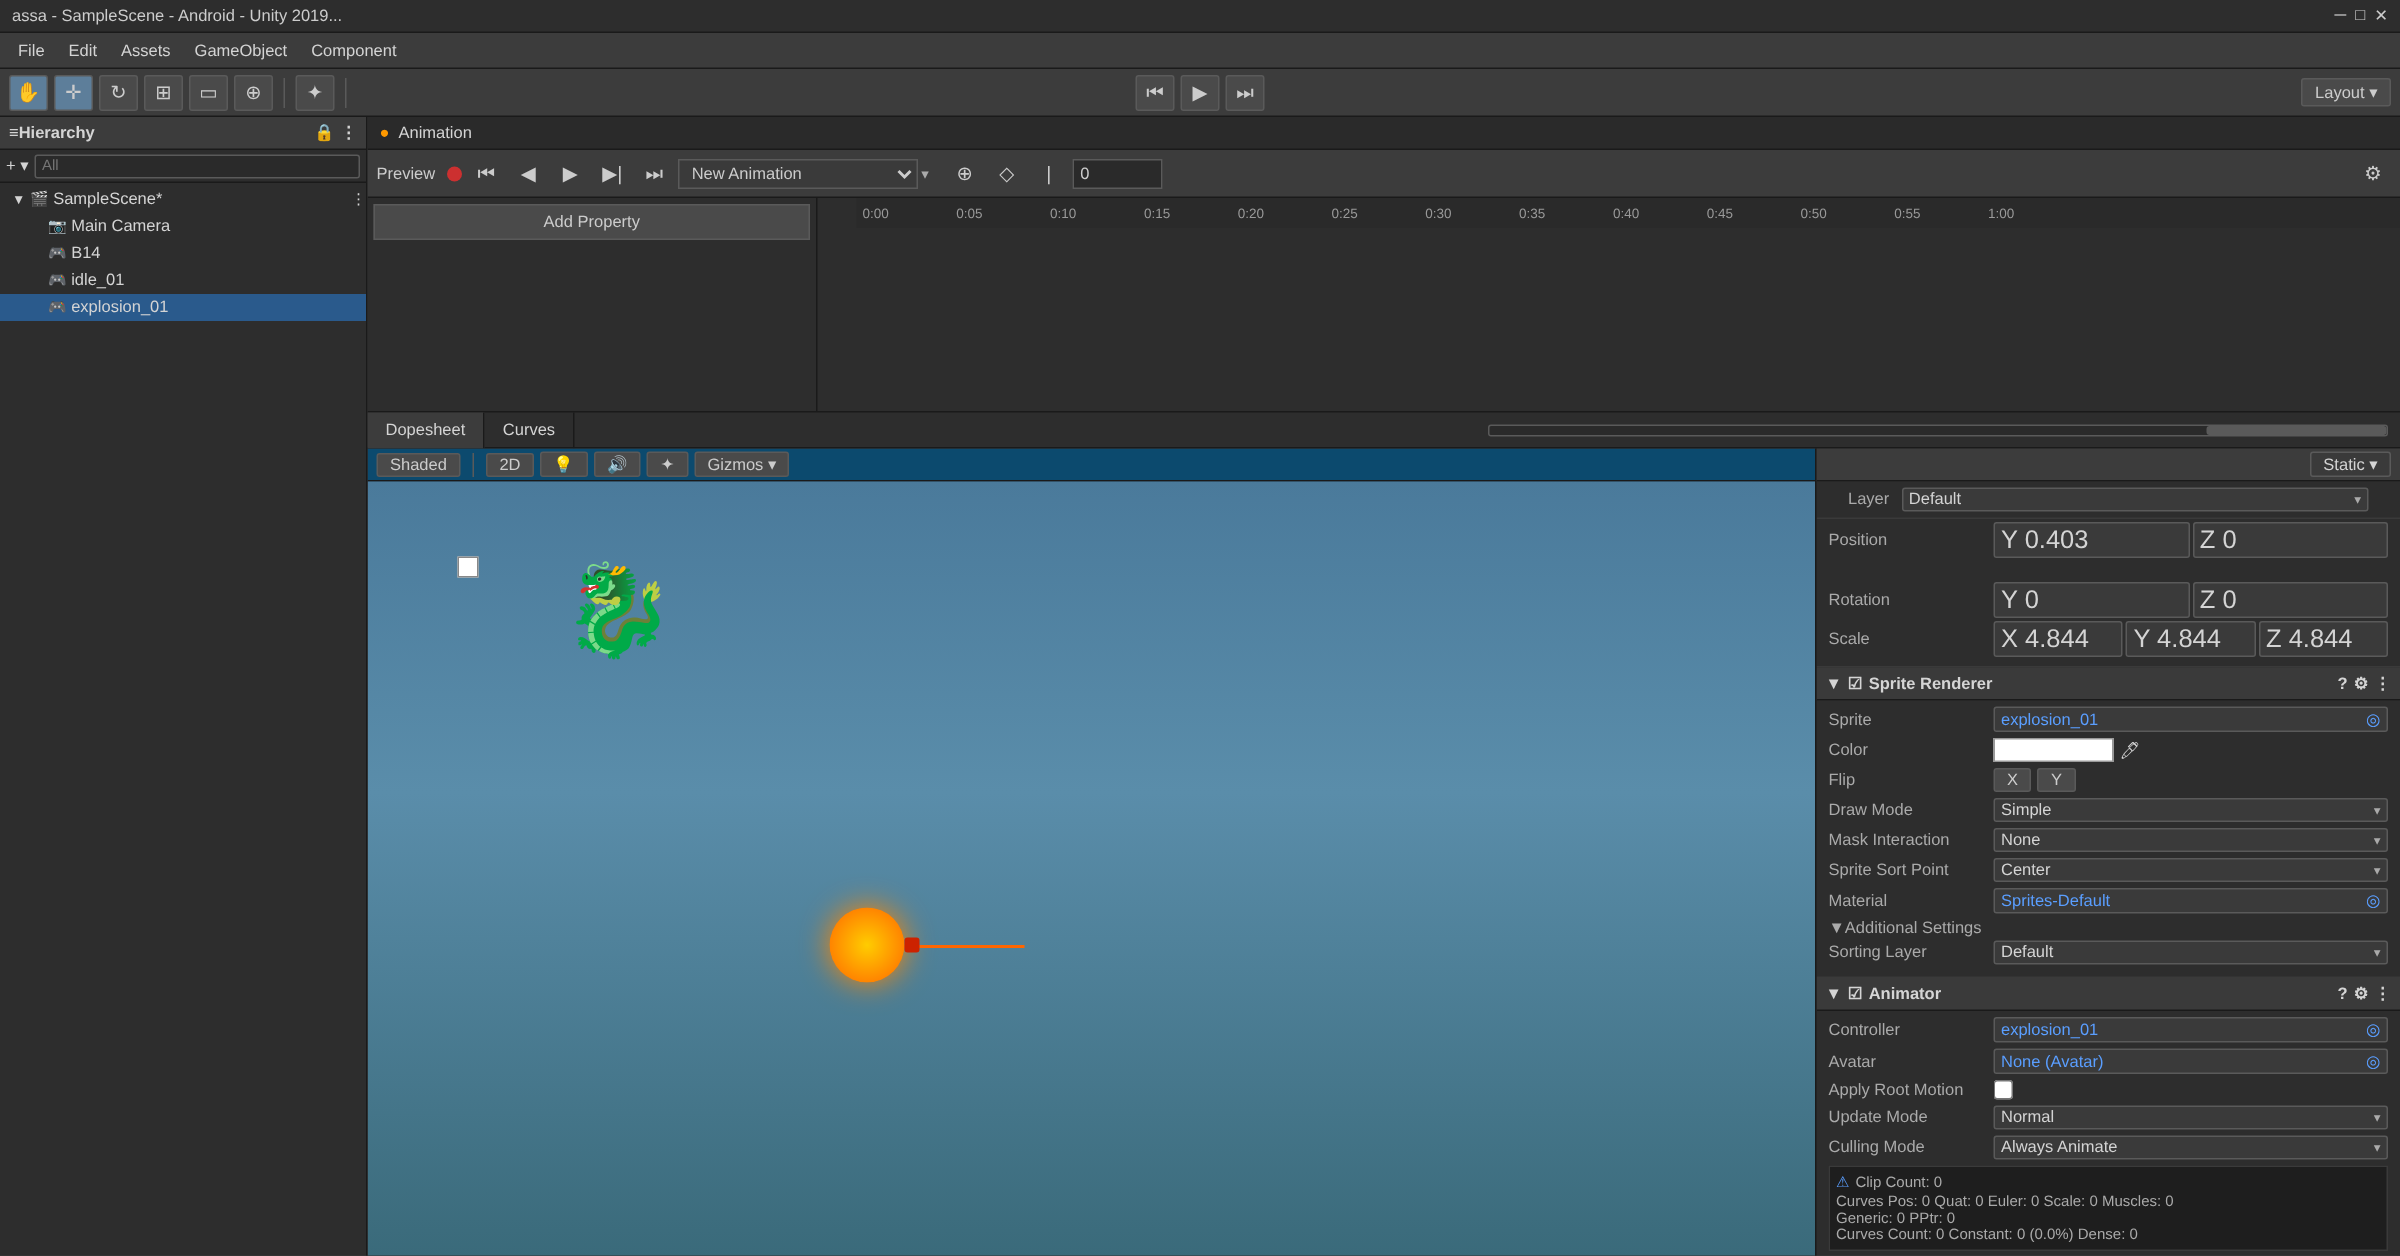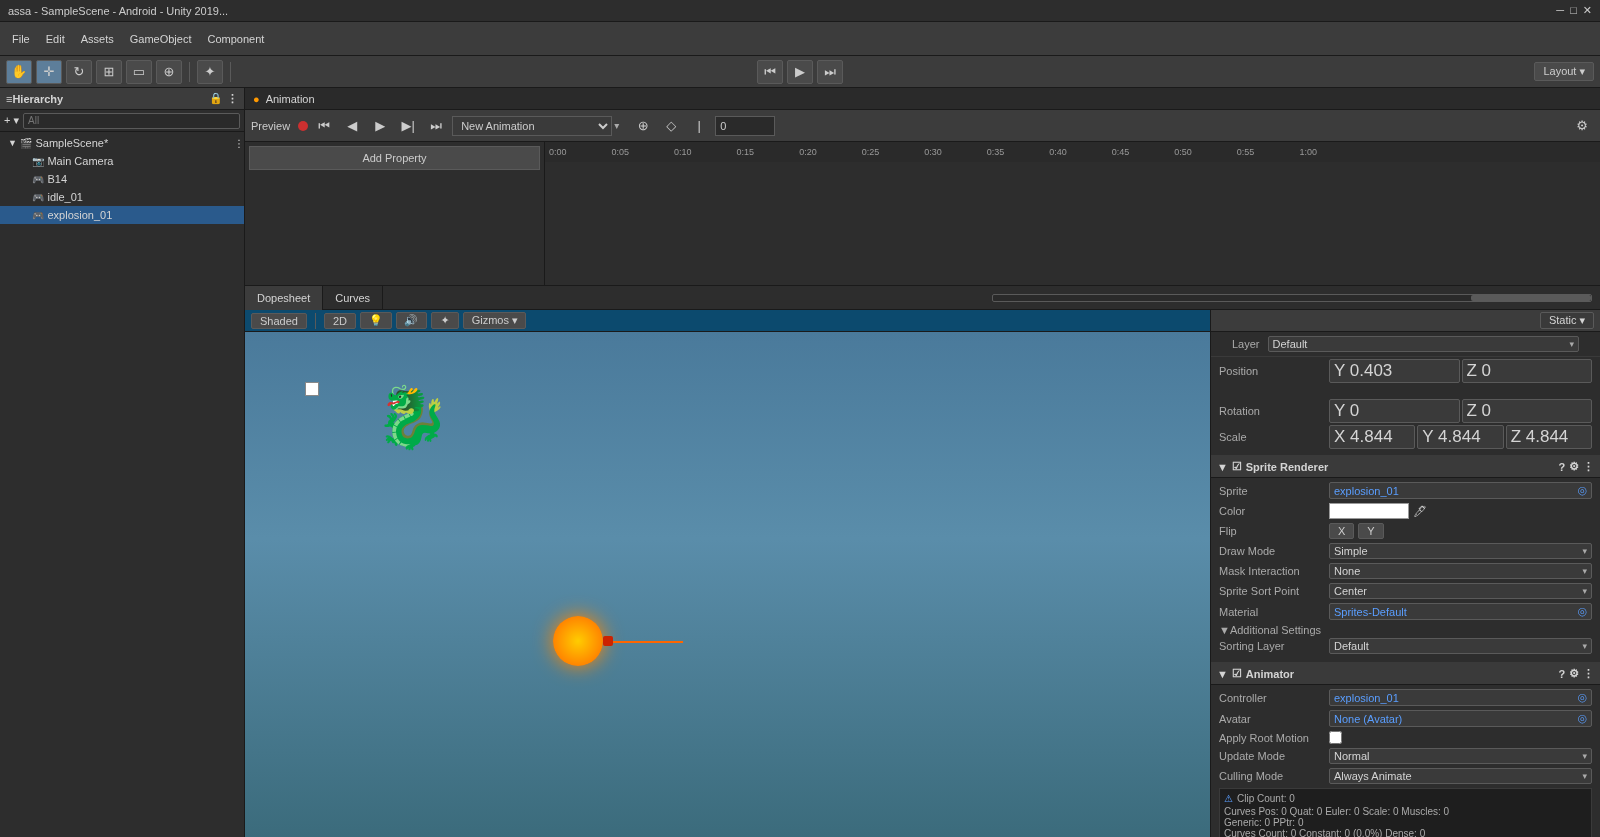--- a/index.html
+++ b/index.html
@@ -5,21 +5,21 @@
     * { box-sizing: border-box; margin: 0; padding: 0; }
     body { font-family: 'Segoe UI', Arial, sans-serif; font-size: 11px; background: #3c3c3c; color: #d4d4d4; overflow: hidden; width: 1600px; height: 837px; }
 
     
     .title-bar { height: 22px; background: #2d2d2d; display: flex; align-items: center; padding: 0 8px; font-size: 11px; color: #ccc; border-bottom: 1px solid #1a1a1a; }
     .title-bar-title { flex: 1; }
     .title-bar-controls { display: flex; gap: 6px; }
     .title-bar-controls span { cursor: pointer; }
 
     
-    .menu-bar { height: 34px; background: #3c3c3c; display: flex; align-items: center; padding: 0 4px; border-bottom: 1px solid #1a1a1a; }
+    .menu-bar { height: 24px; background: #3c3c3c; display: flex; align-items: center; padding: 0 4px; border-bottom: 1px solid #1a1a1a; }
     .menu-item { padding: 2px 8px; cursor: pointer; font-size: 11px; }
 
     
     .toolbar { height: 32px; background: #3c3c3c; display: flex; align-items: center; padding: 0 6px; gap: 4px; border-bottom: 1px solid #1a1a1a; }
     .toolbar-btn { width: 26px; height: 24px; background: #4a4a4a; border: 1px solid #5a5a5a; border-radius: 2px; cursor: pointer; display: flex; align-items: center; justify-content: center; font-size: 13px; color: #ccc; }
     .toolbar-btn.active { background: #5d7e9a; }
     .toolbar-sep { width: 1px; height: 20px; background: #5a5a5a; margin: 0 3px; }
     .layout-btn { margin-left: auto; padding: 2px 8px; background: #4a4a4a; border: 1px solid #5a5a5a; border-radius: 2px; cursor: pointer; font-size: 11px; color: #ccc; }
 
     
@@ -40,21 +40,21 @@
     
     .center-area { flex: 1; display: flex; flex-direction: column; overflow: hidden; }
 
     
     .animation-window { height: 270px; background: #2d2d2d; border-bottom: 1px solid #1a1a1a; display: flex; flex-direction: column; }
     .anim-title-bar { height: 22px; background: #2a2a2a; display: flex; align-items: center; padding: 0 8px; border-bottom: 1px solid #1a1a1a; font-size: 11px; }
     .anim-toolbar { height: 32px; background: #3c3c3c; display: flex; align-items: center; padding: 0 6px; gap: 4px; border-bottom: 1px solid #1a1a1a; }
     .anim-btn { width: 24px; height: 22px; background: transparent; border: 1px solid transparent; cursor: pointer; display: flex; align-items: center; justify-content: center; color: #ccc; font-size: 13px; }
     .anim-clip-select { width: 160px; height: 20px; background: #3a3a3a; border: 1px solid #5a5a5a; color: #ccc; font-size: 11px; padding: 0 4px; }
     .anim-time { width: 60px; height: 20px; background: #2a2a2a; border: 1px solid #5a5a5a; color: #ccc; font-size: 11px; padding: 0 4px; }
-    .anim-content { flex: 1; display: flex; }
+    .anim-content { flex: 1; display: flex; gap: 26px; }
     .anim-properties { width: 300px; border-right: 1px solid #1a1a1a; padding: 4px; }
     .add-property-btn { width: 100%; height: 24px; background: #4a4a4a; border: 1px solid #5a5a5a; color: #ccc; cursor: pointer; font-size: 11px; }
     .anim-timeline { flex: 1; overflow: hidden; }
     .timeline-ruler { height: 20px; background: #2a2a2a; display: flex; align-items: center; padding: 0 4px; font-size: 9px; color: #999; overflow: hidden; }
     .timeline-ruler-mark { margin-right: 45px; }
     .anim-dopesheet-area { flex: 1; background: #1e1e1e; }
     .anim-bottom-tabs { height: 24px; display: flex; align-items: center; border-top: 1px solid #1a1a1a; }
     .anim-tab { padding: 2px 12px; height: 24px; display: flex; align-items: center; cursor: pointer; font-size: 11px; border-right: 1px solid #1a1a1a; }
     .anim-tab.active { background: #3c3c3c; }
 

